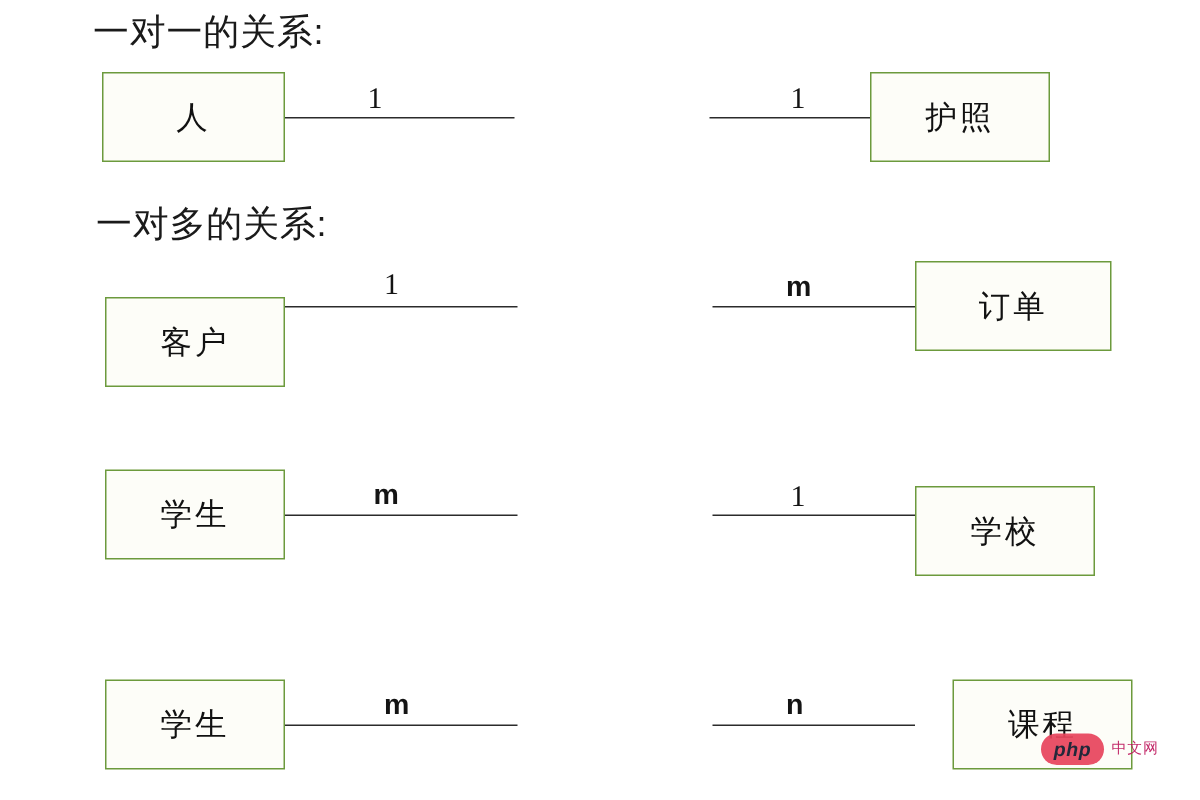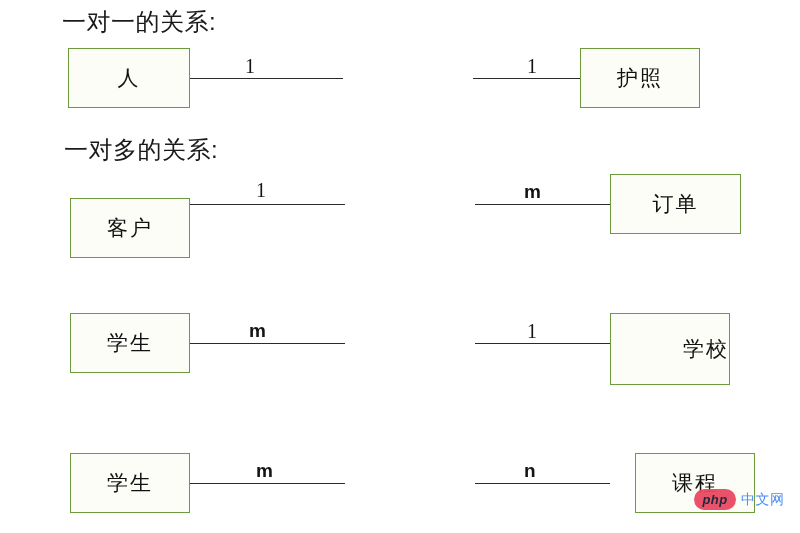--- a/index.html
+++ b/index.html
@@ -120,23 +120,23 @@
     background: #e8445c;
     color: #0f172a;
     font-family: "Liberation Sans", "DejaVu Sans", sans-serif;
     font-size: 13px;
     font-weight: 700;
     font-style: italic;
     letter-spacing: 0.4px;
     line-height: 1;
   }
   #watermark .wm-text {
-    font-family: Liberation Mono, monospace;
-    font-size: 14px;
-    color: #3b82f6;
+    font-family: Liberation Serif, serif;
+    font-size: 10px;
+    color: #be185d;
     letter-spacing: 0.5px;
     line-height: 1;
     white-space: nowrap;
   }
 </style>
 </head>
 <body>
 
 <div id="canvas">
 
@@ -185,21 +185,21 @@
 
   <div class="connector" style="left:190px; top:343px; width:155px;"></div>
 
   <div class="cardinality card-m" style="left:249px; top:321px;">m</div>
 
 
   <div class="connector" style="left:475px; top:343px; width:135px;"></div>
 
   <div class="cardinality card-1" style="left:527px; top:321px;">1</div>
 
-  <div class="entity-box" style="left:610px; top:313px; width:120px; height:72px;justify-content:flex-end;">
+  <div class="entity-box" style="left:610px; top:324px; width:120px; height:60px;">
     <span class="entity-label">学校</span>
   </div>
 
 
   <div class="entity-box" style="left:70px; top:453px; width:120px; height:60px;">
     <span class="entity-label">学生</span>
   </div>
 
   <div class="connector" style="left:190px; top:483px; width:155px;"></div>
 

